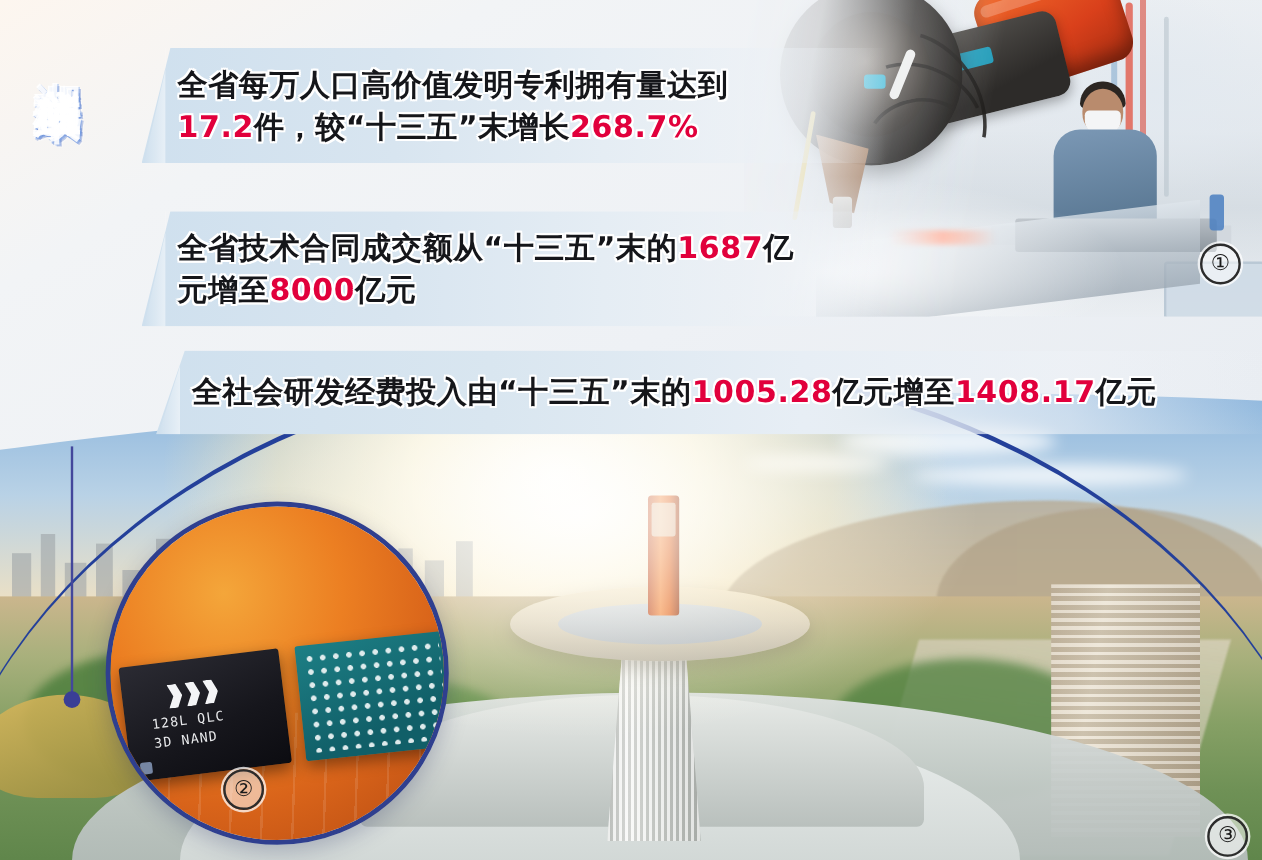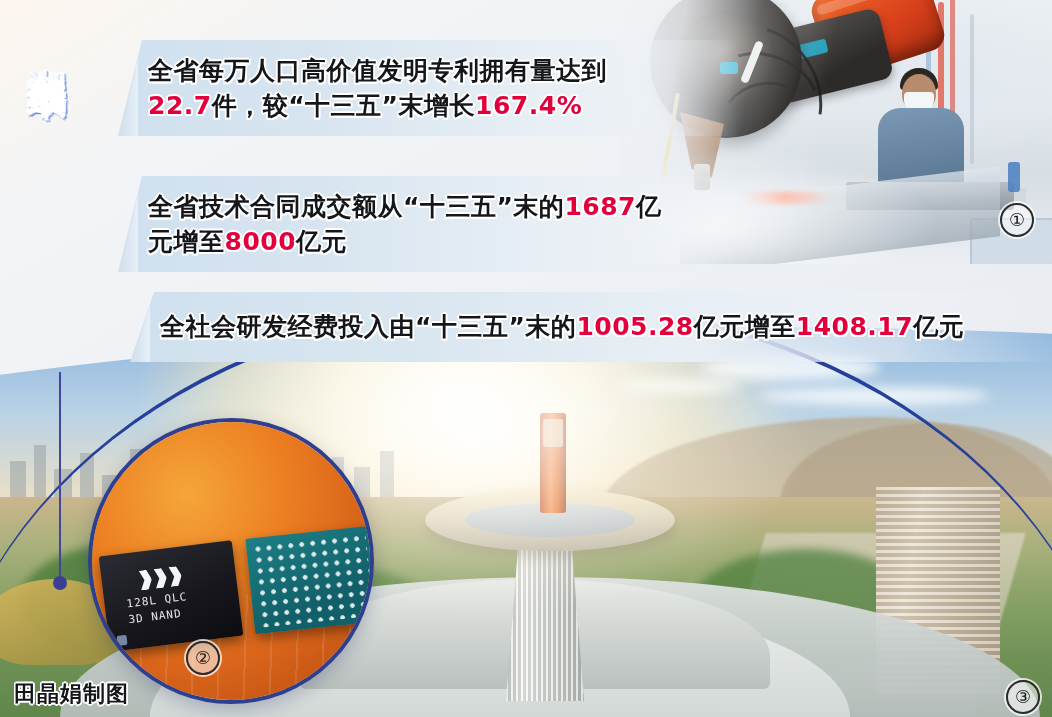--- a/index.html
+++ b/index.html
@@ -481,21 +481,21 @@
   <div class="lead-line"></div>
   <div class="lead-dot"></div>
 
   <div class="title-vertical">湖北科创成绩单</div>
 
   <div class="fact" id="fact1">
     <div class="slab"></div>
     <div class="edge"></div>
     <div class="txt">
       <span>全省每万人口高价值发明专利拥有量达到</span><br>
-      <span class="hl">22.7</span><span>件，较“十三五”末增长</span><span class="hl">167.4%</span>
+      <span class="hl">17.2</span><span>件，较“十三五”末增长</span><span class="hl">268.7%</span>
     </div>
   </div>
 
   <div class="fact" id="fact2">
     <div class="slab"></div>
     <div class="edge"></div>
     <div class="txt">
       <span>全省技术合同成交额从“十三五”末的</span><span class="hl">1687</span><span>亿</span><br>
       <span>元增至</span><span class="hl">8000</span><span>亿元</span>
     </div>
@@ -506,15 +506,14 @@
     <div class="edge"></div>
     <div class="txt">
       <span>全社会研发经费投入由“十三五”末的</span><span class="hl">1005.28</span><span>亿元增至</span><span class="hl">1408.17</span><span>亿元</span>
     </div>
   </div>
 
   <div class="marker" id="marker1">①</div>
   <div class="marker" id="marker2">②</div>
   <div class="marker" id="marker3">③</div>
 
-  <div class="credit">田晶娟制图</div>
 
 </div>
 
 </body></html>

